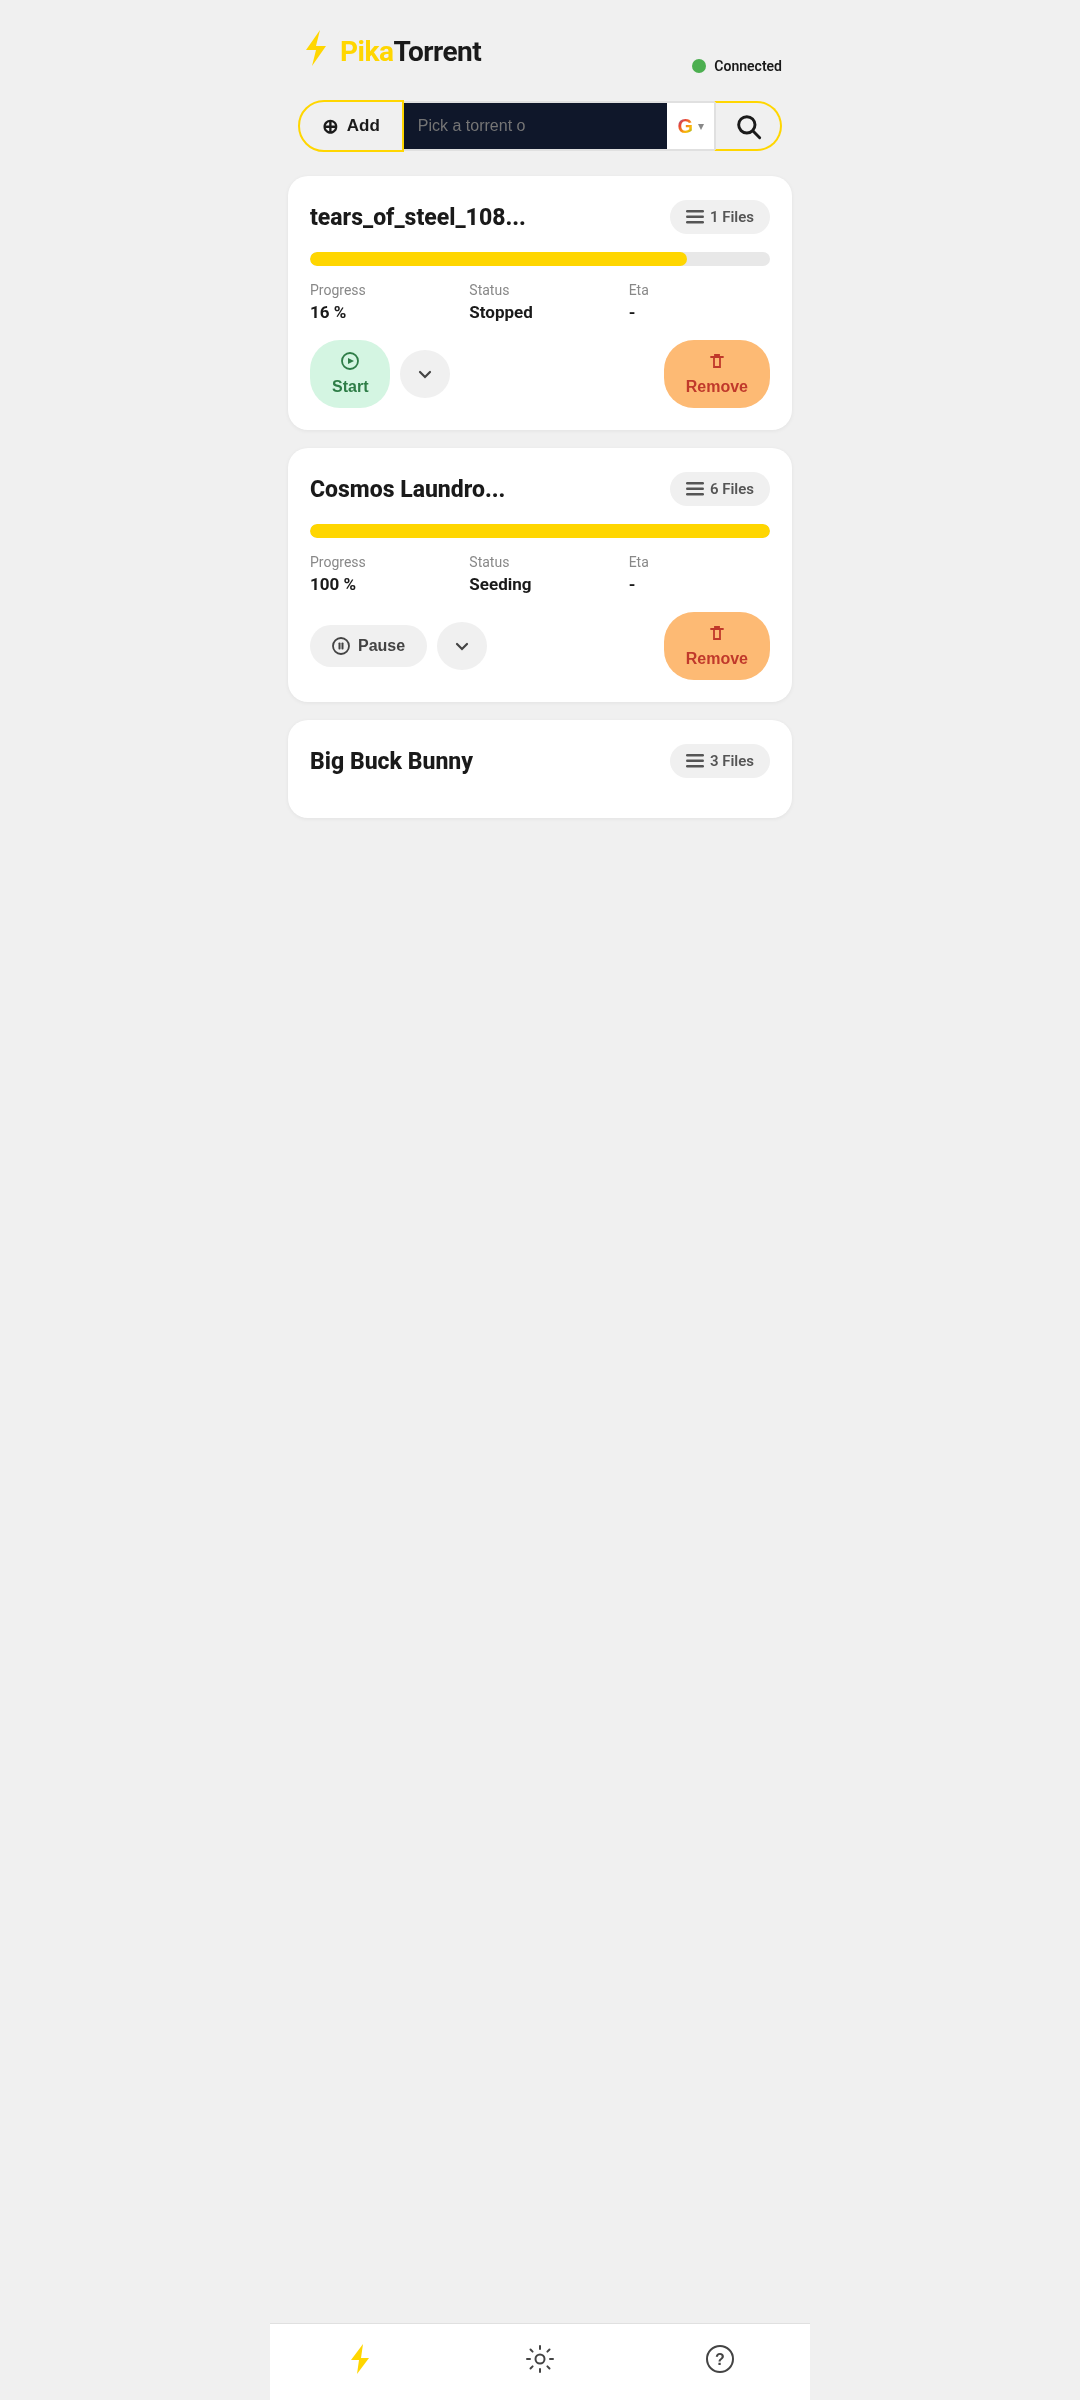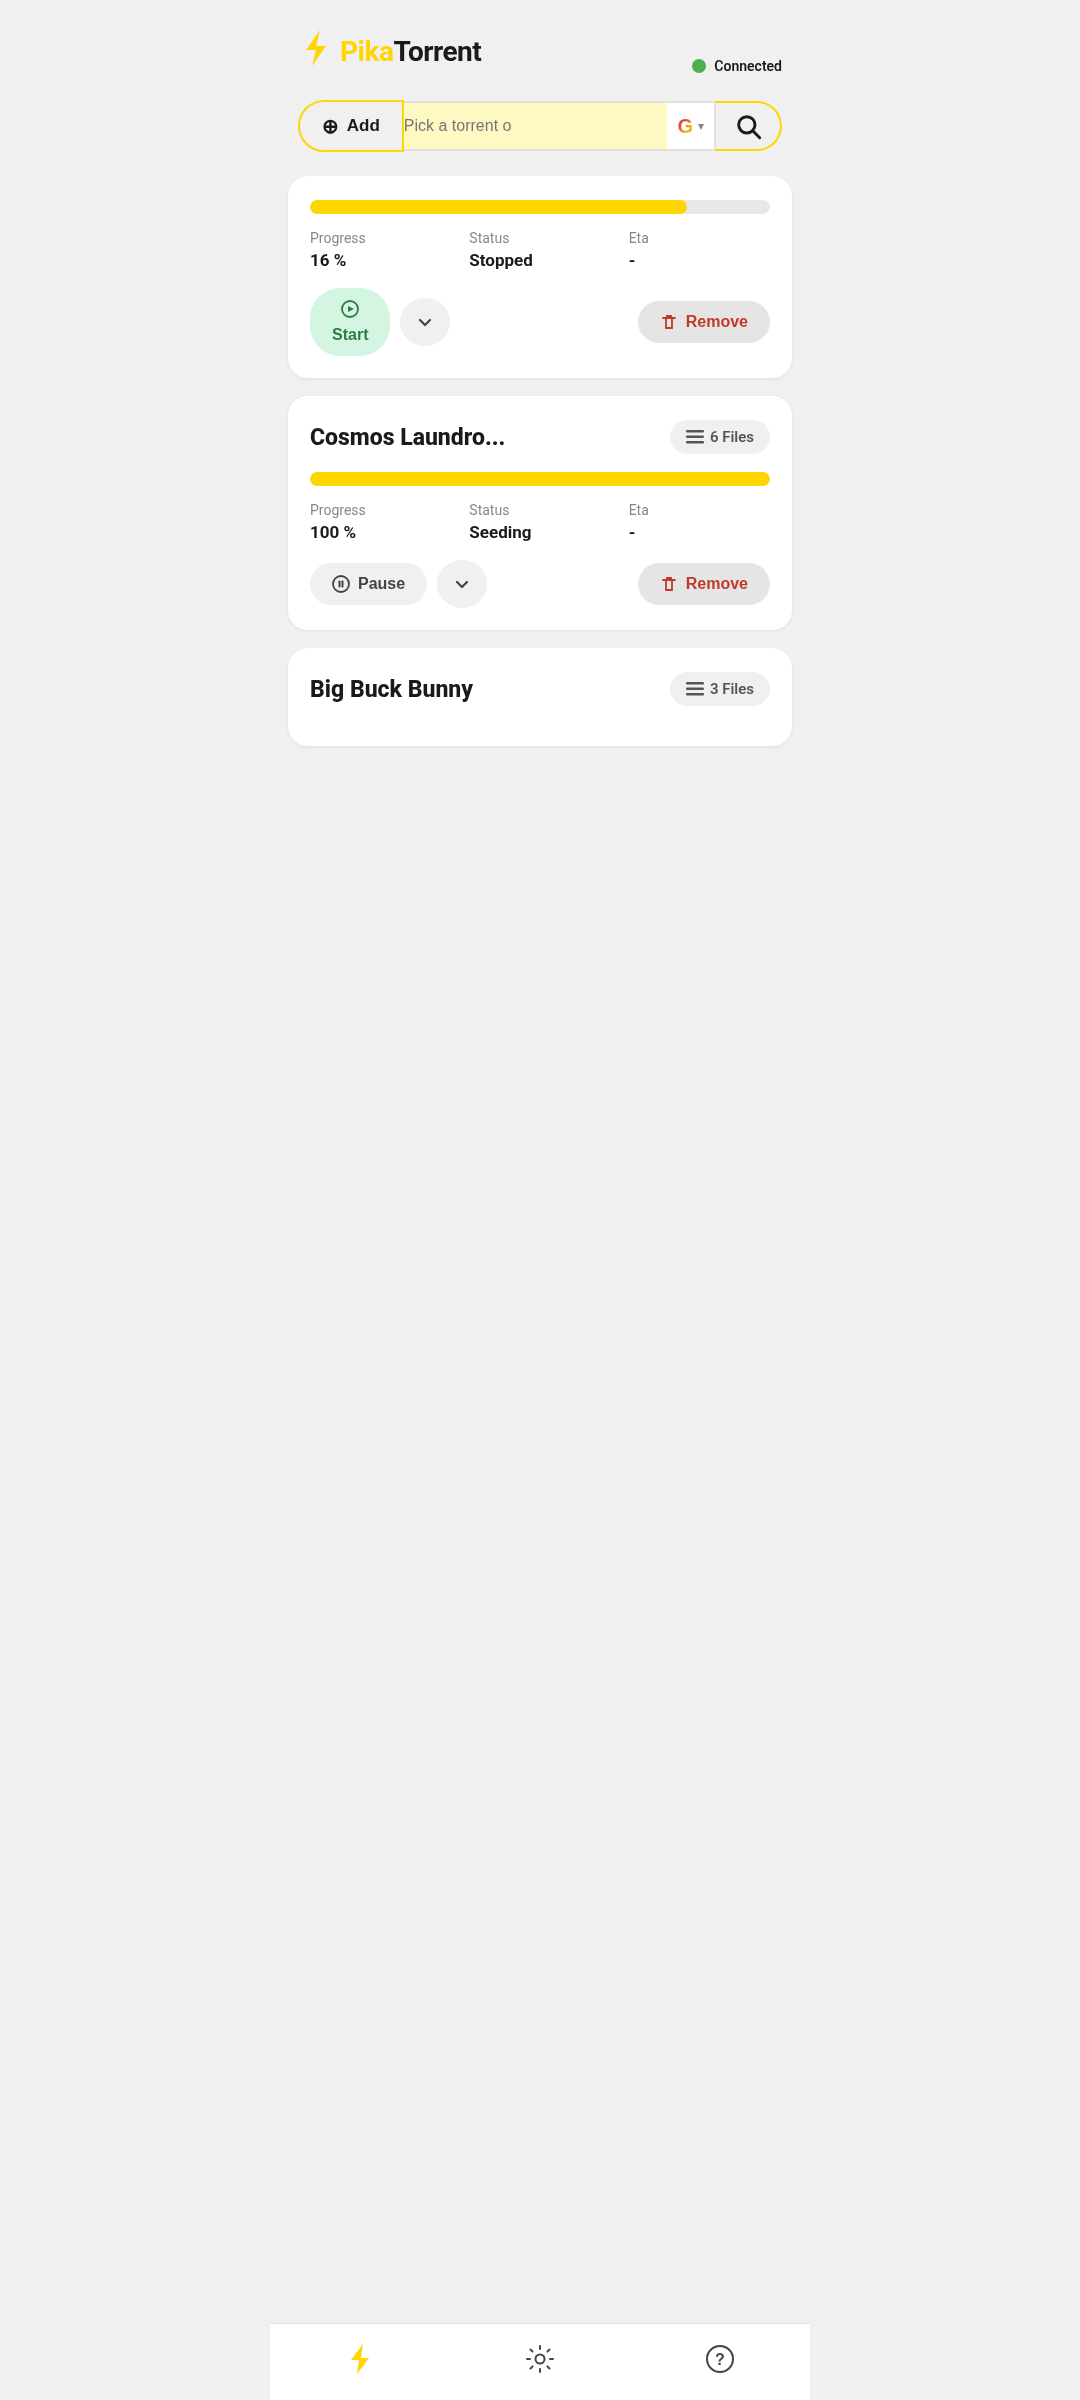--- a/index.html
+++ b/index.html
@@ -92,24 +92,24 @@
     .add-icon {
       font-size: 20px;
       color: #1a1a1a;
     }
 
     .search-input-wrap {
       flex: 1;
       border: 2px solid #e0e0e0;
       border-left: none;
       border-right: none;
-      padding: 12px 0;
+      padding: 12px 14px;
       font-size: 16px;
       color: #888;
-      background: #fef9c3;
+      background: #0f172a;
       outline: none;
       height: 50px;
     }
 
     .google-btn {
       display: flex;
       align-items: center;
       gap: 5px;
       background: #fff;
       border: 2px solid #e0e0e0;
@@ -261,23 +261,24 @@
       min-height: 48px;
       display: flex;
       align-items: center;
       justify-content: center;
       font-size: 18px;
       border: none;
       cursor: pointer;
     }
 
     .btn-remove {
-      background: #e5e5e5;
+      background: #fdba74;
       color: #c0392b;
       margin-left: auto;
+      flex-direction: column;
     }
 
     
     .bottom-nav {
       position: fixed;
       bottom: 0;
       left: 50%;
       transform: translateX(-50%);
       width: 540px;
       background: #fff;
@@ -347,20 +348,31 @@
     <svg class="icon-svg" viewBox="0 0 24 24" fill="none" stroke="#1a1a1a" stroke-width="2.5" stroke-linecap="round">
       <circle cx="11" cy="11" r="7"></circle>
       <line x1="16.5" y1="16.5" x2="22" y2="22"></line>
     </svg>
   </button>
 </div>
 
 <div class="main-content">
 
   <div class="torrent-card">
+    <div class="card-header">
+      <span class="torrent-name">tears_of_steel_108...</span>
+      <div class="files-badge">
+        <svg width="18" height="14" viewBox="0 0 18 14" fill="none">
+          <rect y="0" width="18" height="2.5" rx="1.2" fill="#555"></rect>
+          <rect y="5.5" width="18" height="2.5" rx="1.2" fill="#555"></rect>
+          <rect y="11" width="18" height="2.5" rx="1.2" fill="#555"></rect>
+        </svg>
+        <span>1 Files</span>
+      </div>
+    </div>
 
     <div class="progress-bar-bg">
       <div class="progress-bar-fill" style="width: 82%"></div>
     </div>
 
     <div class="stats-row">
       <div class="stat-item">
         <div class="stat-label">Progress</div>
         <div class="stat-value">16 %</div>
       </div>

